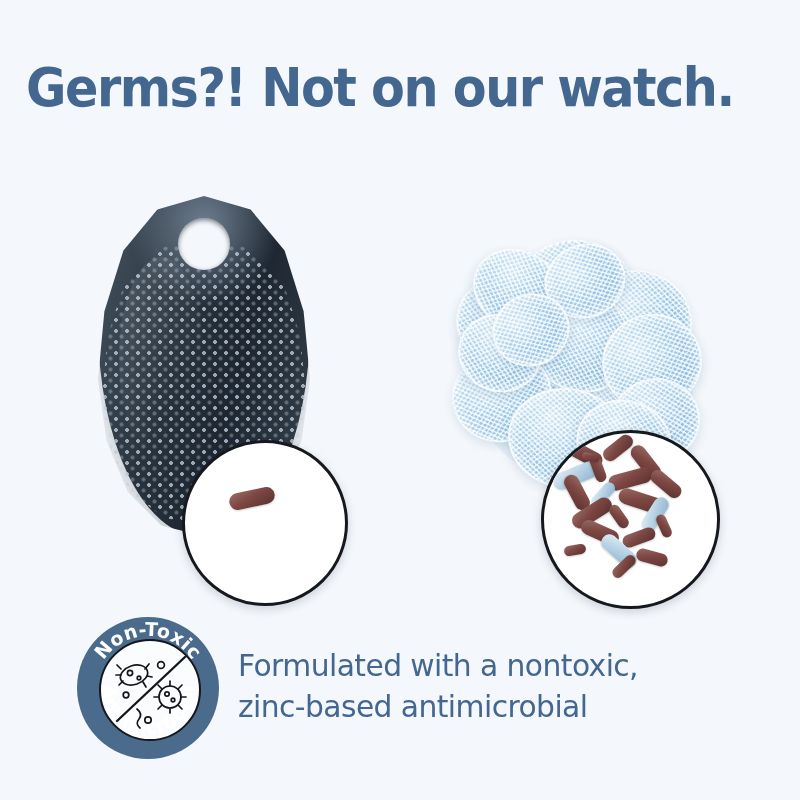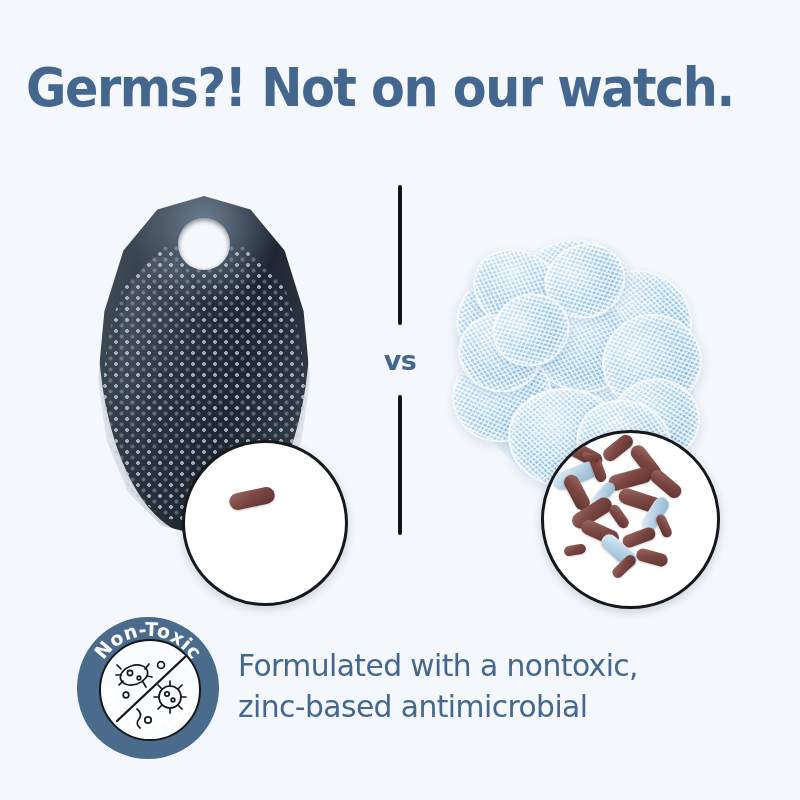--- a/index.html
+++ b/index.html
@@ -162,25 +162,20 @@
       <div class="scrubber-nubs offset"></div>
       <div class="scrubber-sheen"></div>
     </div>
     <div class="scrubber-hole"></div>
   </div>
 
   <div class="magnifier mag-left" id="mag-left">
       <div class="germ" style="left: 44px; top: 47px; width: 46px; height: 17px; transform: rotate(-12deg);"></div>
     </div>
 
-  <div class="vs-wrap">
-    <div class="vs-line top"></div>
-    <div class="vs-label">vs</div>
-    <div class="vs-line bottom"></div>
-  </div>
 
   <div class="loofah">
     <div class="loofah-shadow"></div>
     <div id="loofah-puffs">
         <div class="loofah-puff" style="left: 60px; top: 0px; width: 118px; height: 104px; transform: rotate(-10deg);"></div>
         <div class="loofah-puff" style="left: 4px; top: 34px; width: 110px; height: 96px; transform: rotate(14deg);"></div>
         <div class="loofah-puff" style="left: 128px; top: 30px; width: 108px; height: 100px; transform: rotate(8deg);"></div>
         <div class="loofah-puff" style="left: 34px; top: 96px; width: 112px; height: 104px; transform: rotate(-6deg);"></div>
         <div class="loofah-puff" style="left: 112px; top: 104px; width: 118px; height: 108px; transform: rotate(12deg);"></div>
         <div class="loofah-puff" style="left: 76px; top: 52px; width: 104px; height: 96px; transform: rotate(20deg);"></div>

